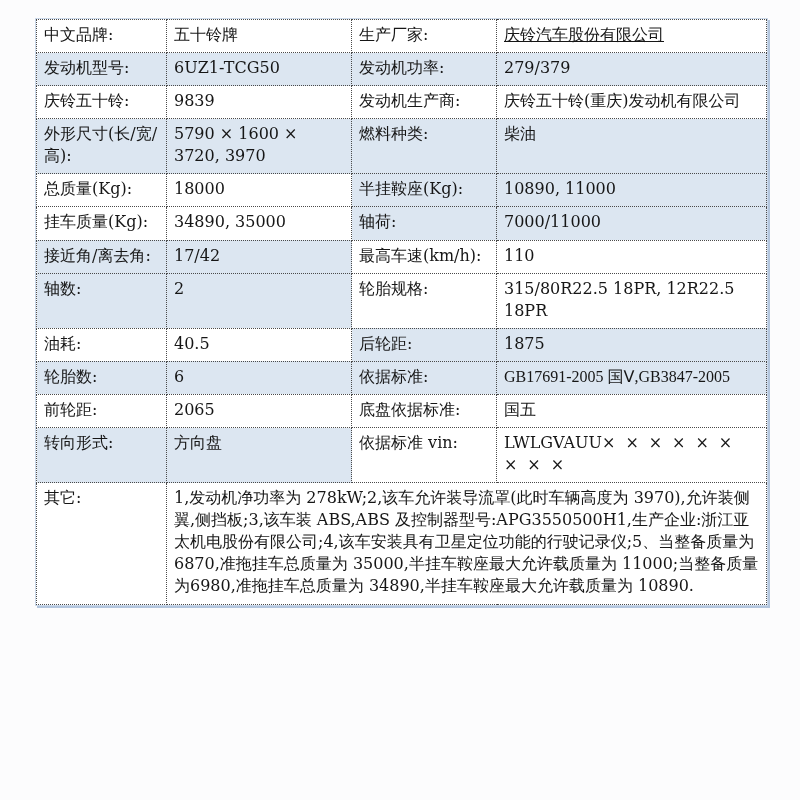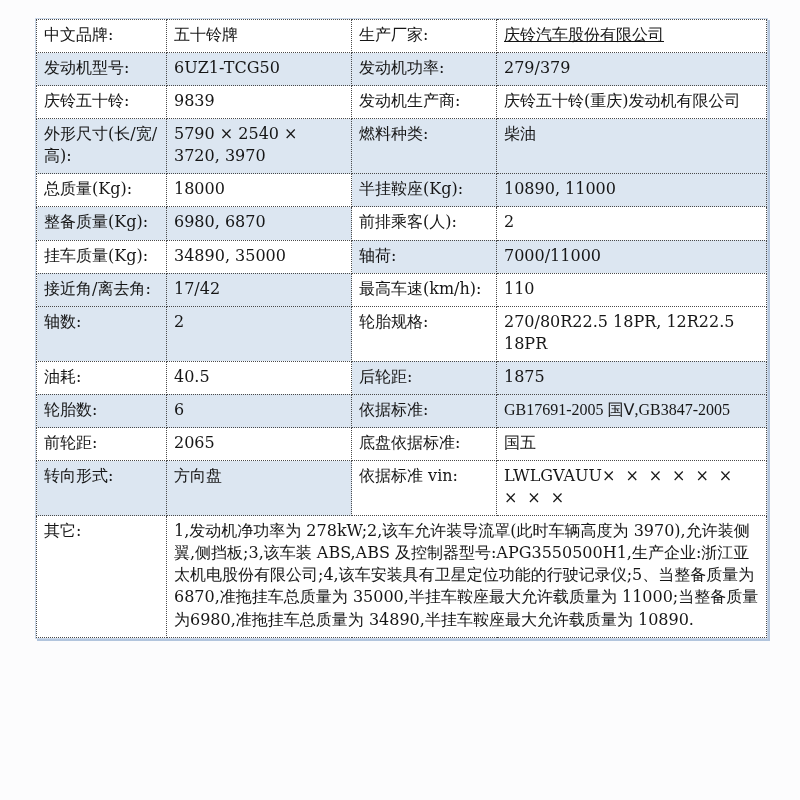--- a/index.html
+++ b/index.html
@@ -67,53 +67,47 @@
             <td class="shade">279/379</td>
           </tr>
           <tr>
             <td>庆铃五十铃:</td>
             <td>9839</td>
             <td>发动机生产商:</td>
             <td>庆铃五十铃(重庆)发动机有限公司</td>
           </tr>
           <tr>
             <td class="shade">外形尺寸(长/宽/高):</td>
-            <td class="shade">5790 × 2540 × 3720, 3970</td>
+            <td class="shade">5790 × 1600 × 3720, 3970</td>
             <td class="shade">燃料种类:</td>
             <td class="shade">柴油</td>
           </tr>
           <tr>
             <td>总质量(Kg):</td>
             <td>18000</td>
             <td class="shade">半挂鞍座(Kg):</td>
             <td class="shade">10890, 11000</td>
-          </tr>
-          <tr>
-            <td class="shade">整备质量(Kg):</td>
-            <td class="shade">6980, 6870</td>
-            <td>前排乘客(人):</td>
-            <td>2</td>
           </tr>
           <tr>
             <td>挂车质量(Kg):</td>
             <td>34890, 35000</td>
             <td class="shade">轴荷:</td>
             <td class="shade">7000/11000</td>
           </tr>
           <tr>
             <td class="shade">接近角/离去角:</td>
             <td class="shade">17/42</td>
             <td>最高车速(km/h):</td>
             <td>110</td>
           </tr>
           <tr>
             <td class="shade">轴数:</td>
             <td class="shade">2</td>
             <td>轮胎规格:</td>
-            <td>270/80R22.5 18PR, 12R22.5 18PR</td>
+            <td>315/80R22.5 18PR, 12R22.5 18PR</td>
           </tr>
           <tr>
             <td>油耗:</td>
             <td>40.5</td>
             <td class="shade">后轮距:</td>
             <td class="shade">1875</td>
           </tr>
           <tr>
             <td class="shade">轮胎数:</td>
             <td class="shade">6</td>

